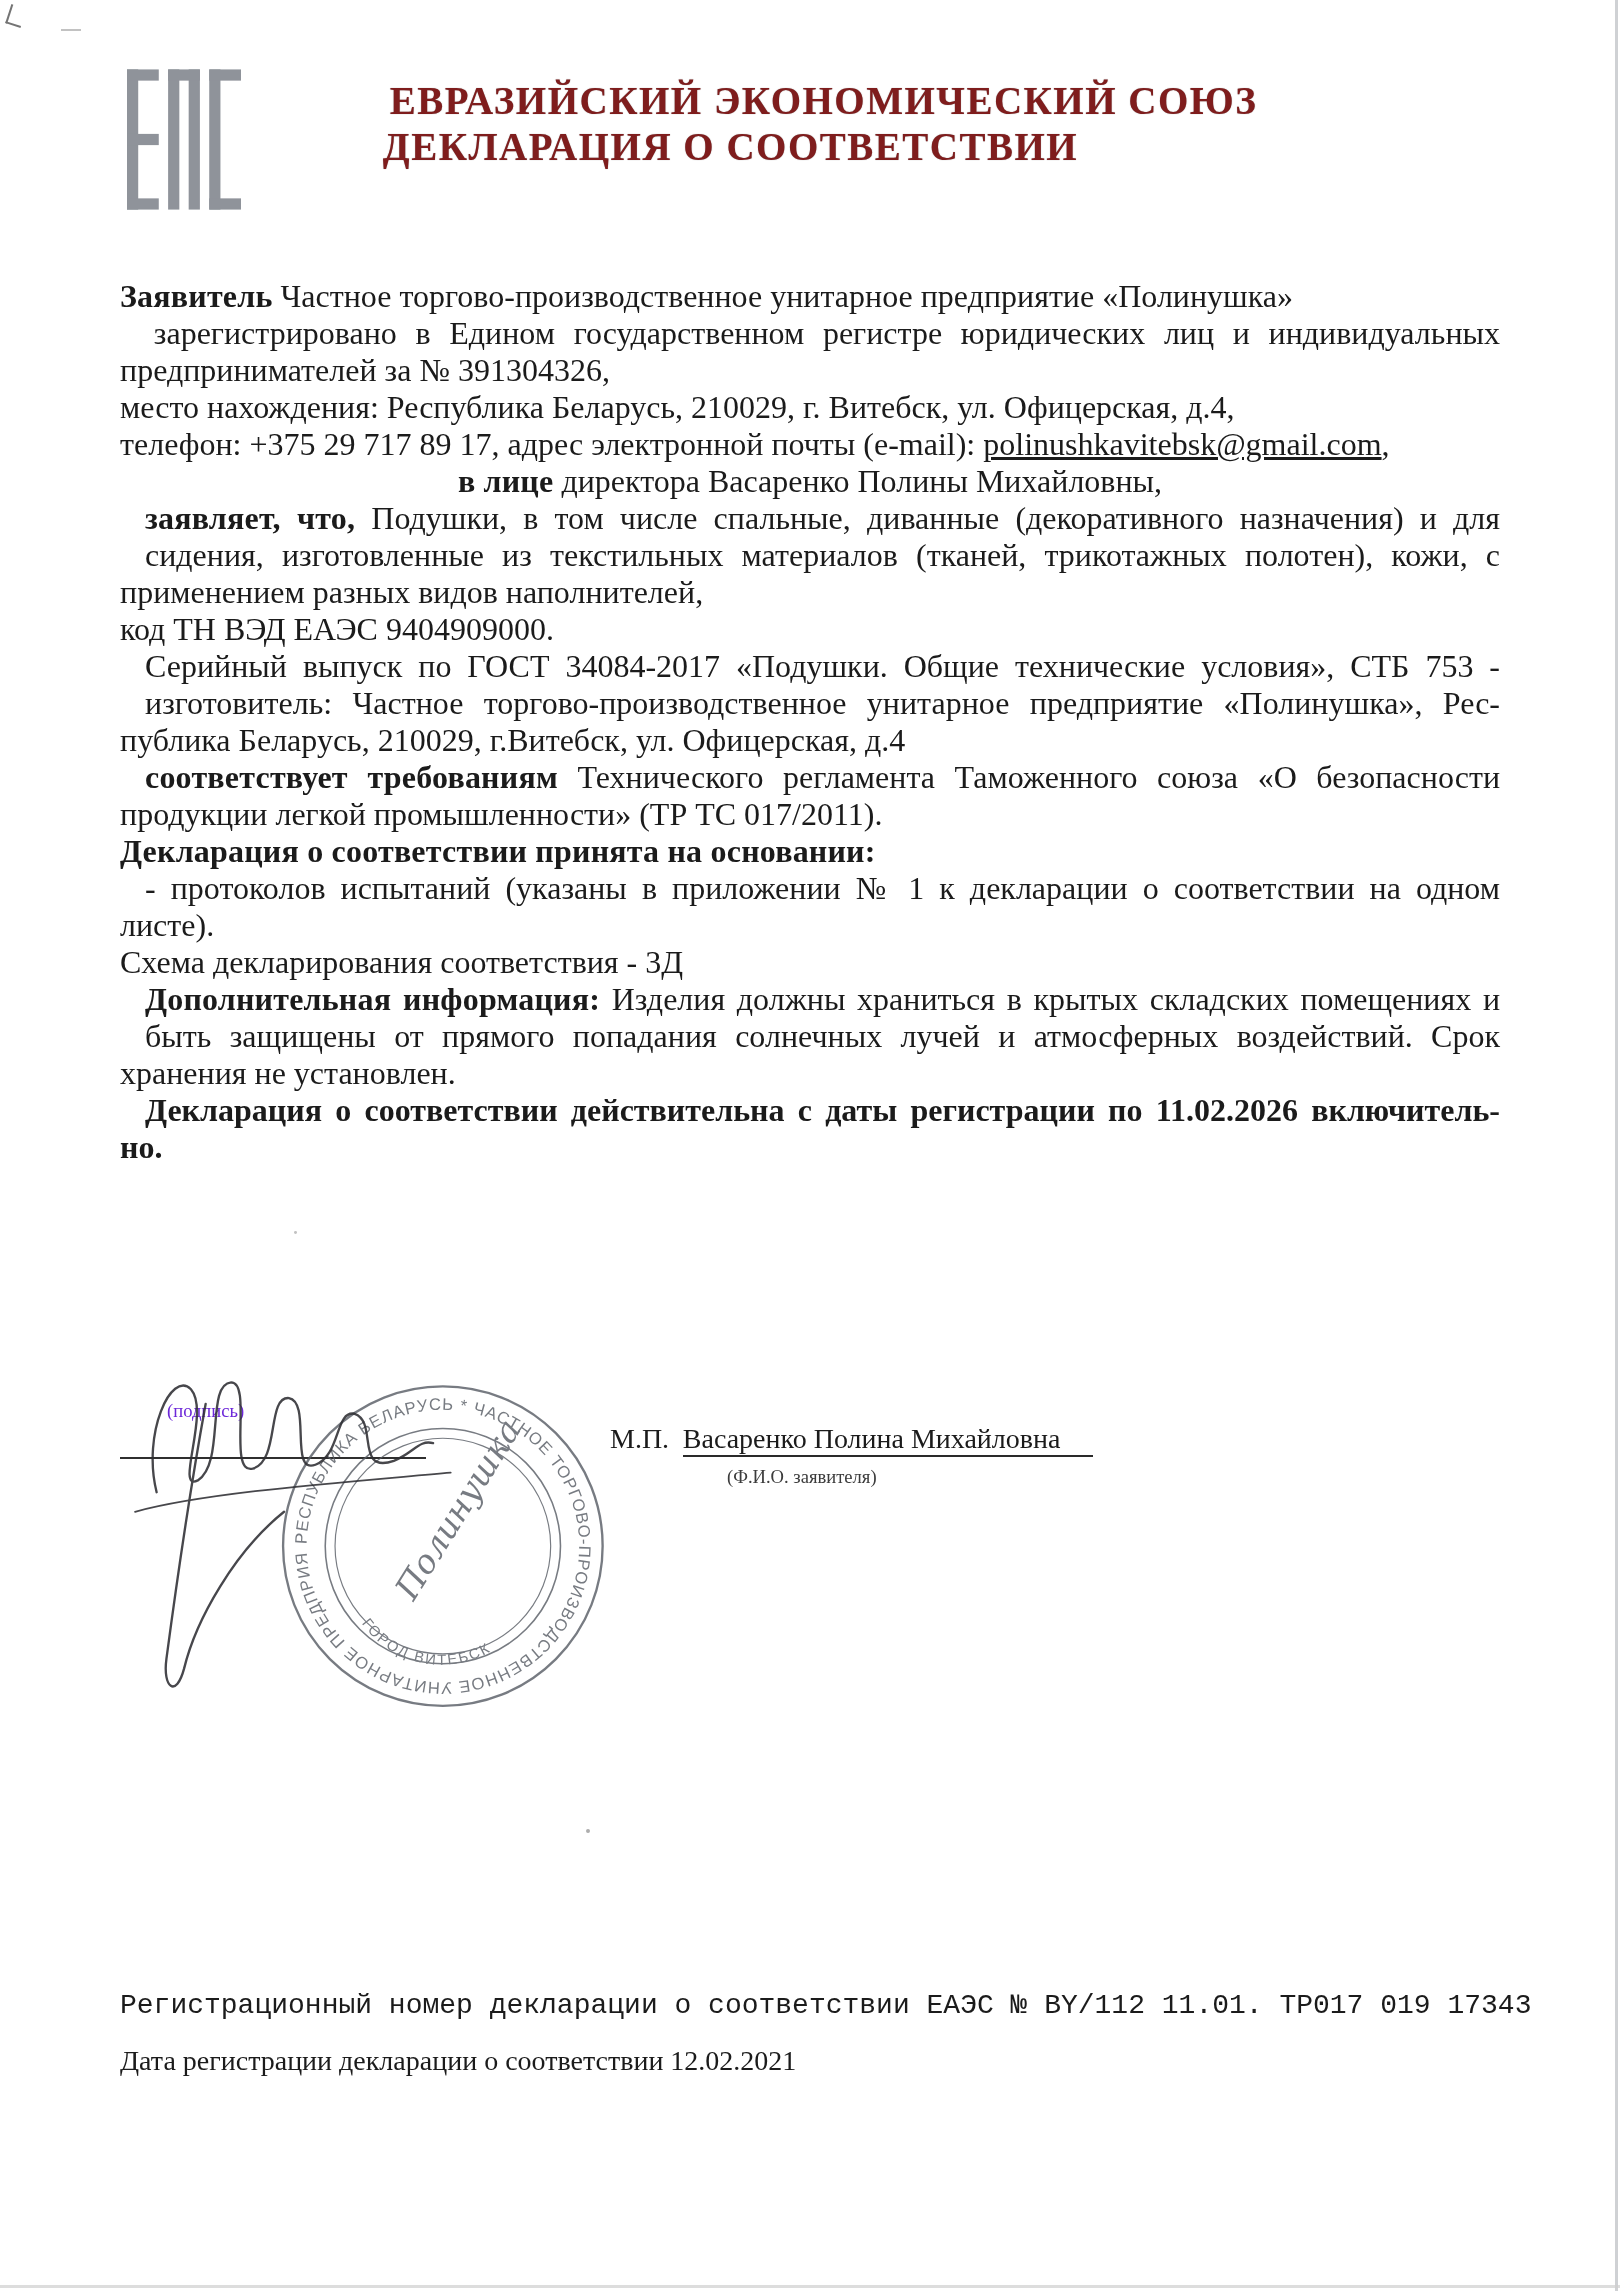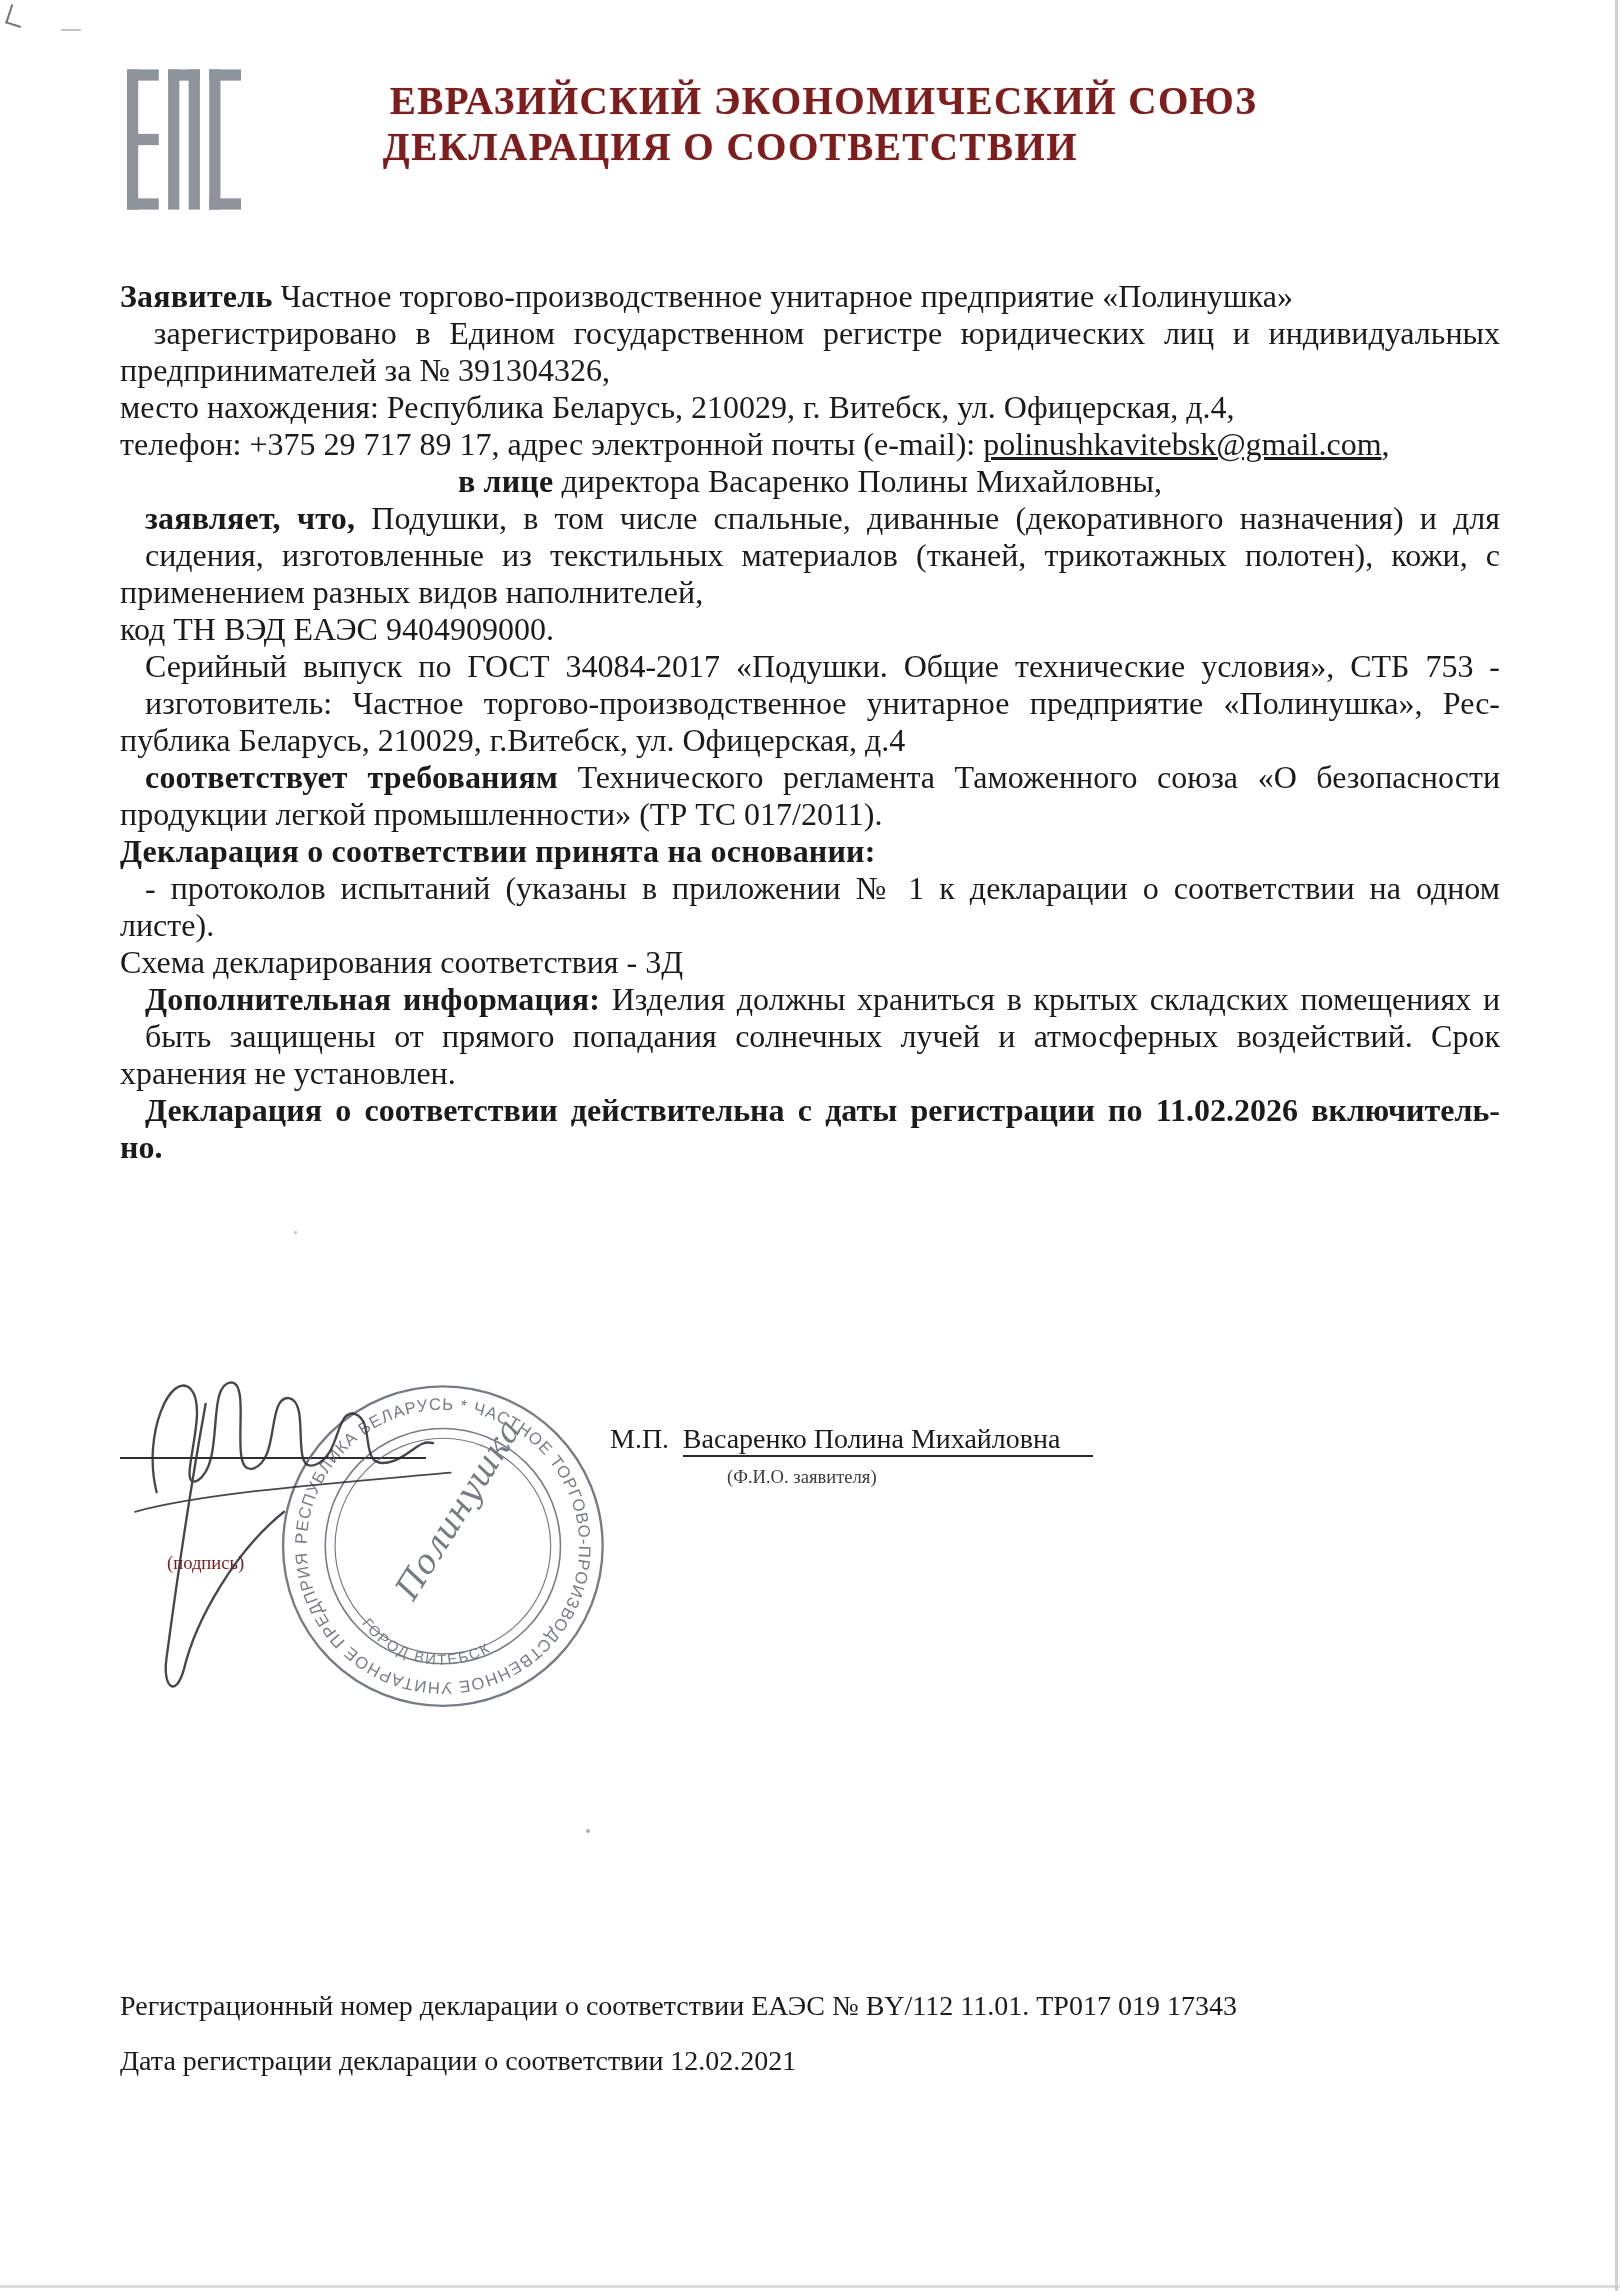--- a/index.html
+++ b/index.html
@@ -35,30 +35,30 @@
   .p2{margin-bottom:33px;text-align:center;}
   .p3{margin-bottom:27.4px;}
   .p4{margin-bottom:31px;}
   .p5{margin-bottom:27.4px;}
   .p6{margin-bottom:27.4px;}
   .bold-par{font-weight:bold;}
   .email{text-decoration:underline;}
 
   
   .sig-line{position:absolute;left:120px;top:1457px;width:306px;border-top:2px solid #2f2f2f;}
-  .sig-caption{position:absolute;left:167px;top:1552px;font-size:18.6px;color:#7f1d1d;text-align:center;}
+  .sig-caption{position:absolute;left:167px;top:1400px;font-size:18.6px;color:#6d28d9;text-align:center;}
   .name-row{position:absolute;left:610px;top:1423px;font-size:28px;white-space:nowrap;}
   .name-underline{display:inline-block;border-bottom:2px solid #2a2a2a;padding-right:33px;margin-left:13.7px;}
   .fio-caption{position:absolute;left:727px;top:1466px;font-size:18.6px;color:#3c3c3c;}
 
   .ink-layer{position:absolute;left:88px;top:1345px;width:745px;height:412px;pointer-events:none;}
 
   
   .footer-line{position:absolute;left:120px;font-size:28px;white-space:nowrap;}
-  .f1{top:1990px;}
+  .f1{top:1990px;font-family:Liberation Mono, monospace;}
   .f2{top:2045px;}
 </style>
 </head>
 <body>
 
 <div class="scan-edge-right"></div>
 <div class="scan-edge-bottom"></div>
 <div class="corner-mark1"></div>
 <div class="corner-mark2"></div>
 <div class="dot-a"></div>

